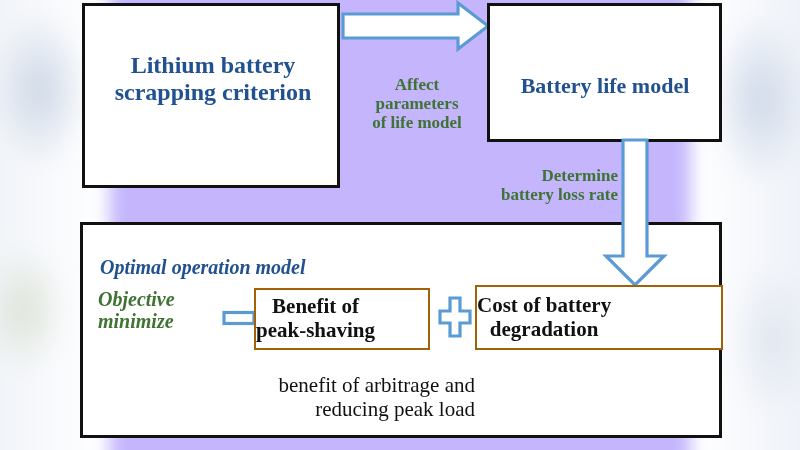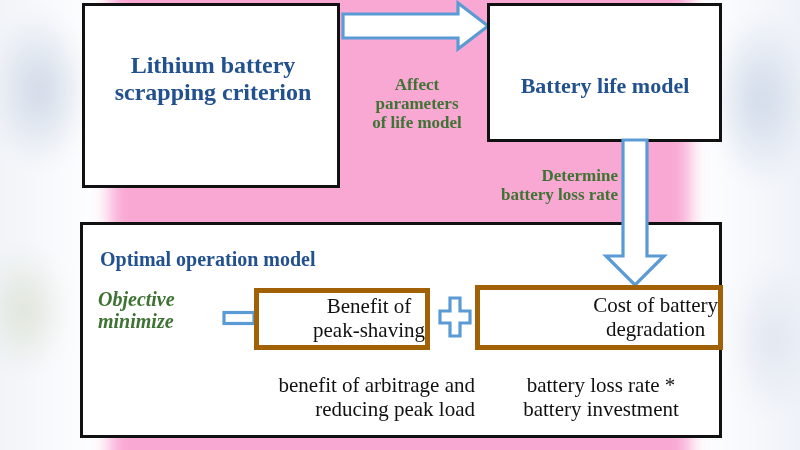--- a/index.html
+++ b/index.html
@@ -8,21 +8,21 @@
     background: #ffffff;
   }
   body {
     font-family: "Liberation Serif", "DejaVu Serif", serif;
   }
   #canvas {
     position: relative;
     width: 800px;
     height: 450px;
     overflow: hidden;
-    background: #f9a8d4;
+    background: #c4b5fd;
   }
   
   .bg-left {
     position: absolute;
     left: -30px; top: -20px;
     width: 140px; height: 500px;
     background:
       radial-gradient(ellipse 70px 110px at 70px 110px, rgba(176,191,214,0.55), rgba(255,255,255,0) 72%),
       radial-gradient(ellipse 60px 90px at 55px 330px, rgba(196,206,176,0.45), rgba(255,255,255,0) 72%),
       linear-gradient(to right, #eef1f6 0%, #f7f9fc 55%, #ffffff 100%);
@@ -41,25 +41,26 @@
   .box-black {
     position: absolute;
     box-sizing: border-box;
     background: #ffffff;
     border: 3px solid #111111;
   }
   .box-blue {
     position: absolute;
     box-sizing: border-box;
     background: #ffffff;
-    border: 5px solid #a16207;
+    border: 2px solid #a16207;
     display: flex;
     align-items: center;
-    justify-content: flex-end;
+    justify-content: flex-start;
     text-align: center;
+    font-weight: bold;
   }
   .lbl {
     position: absolute;
     white-space: pre-line;
     line-height: 1.12;
   }
   .navy {
     color: #22518F;
     font-weight: bold;
   }
@@ -104,21 +105,21 @@
 
   <div class="lbl green" style="left:448px; top:166px; width:170px; text-align:right; font-size:17px;">Determine
 battery loss rate</div>
 
   <div class="box-black" style="left:80px; top:222px; width:642px; height:216px;"></div>
 
   <svg class="arrow-svg" style="left:603px; top:140px;" width="64" height="148" viewBox="0 0 64 148">
     <polygon points="20,0 44,0 44,116 61,116 32,145 3,116 20,116" fill="#ffffff" stroke="#5B9BD5" stroke-width="3.2" stroke-linejoin="miter"></polygon>
   </svg>
 
-  <div class="lbl navy" style="left:100px; top:248px; width:320px; text-align:left; font-size:20px;">Optimal operation model</div>
+  <div class="lbl navy" style="left:100px; top:256px; width:320px; text-align:left; font-size:20px;font-style:italic;">Optimal operation model</div>
 
   <div class="lbl green" style="left:98px; top:288px; width:125px; text-align:left; font-size:20px;font-style:italic;">Objective
 minimize</div>
 
   <svg class="sign-svg" style="left:222px; top:308px;" width="34" height="20" viewBox="0 0 34 20">
     <rect x="2" y="4.5" width="30" height="11" fill="#ffffff" stroke="#5B9BD5" stroke-width="3.2"></rect>
   </svg>
 
   <div class="box-blue" style="left:254px; top:288px; width:176px; height:62px;">
     <span class="black-txt" style="font-size:21px; line-height:1.12; white-space:pre-line;">Benefit of
@@ -130,16 +131,14 @@
   </svg>
 
   <div class="box-blue" style="left:475px; top:285px; width:248px; height:65px;">
     <span class="black-txt" style="font-size:21px; line-height:1.12; white-space:pre-line;">Cost of battery
 degradation</span>
   </div>
 
   <div class="lbl black-txt" style="left:210px; top:374px; width:265px; text-align:right; font-size:21px;">benefit of arbitrage and
 reducing peak load</div>
 
-  <div class="lbl black-txt" style="left:485px; top:374px; width:232px; text-align:center; font-size:21px;">battery loss rate *
-battery investment</div>
 
 </div>
 
 </body></html>

